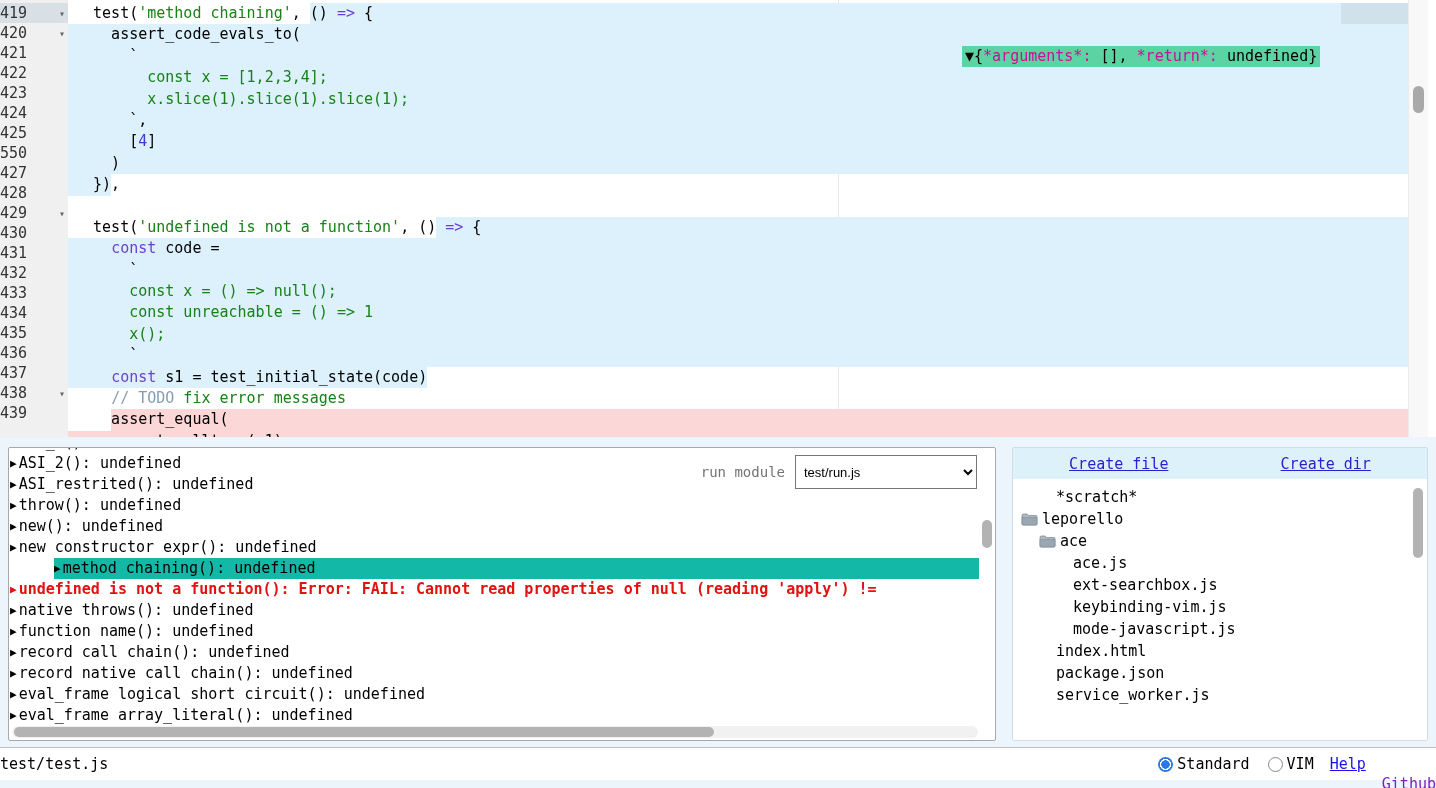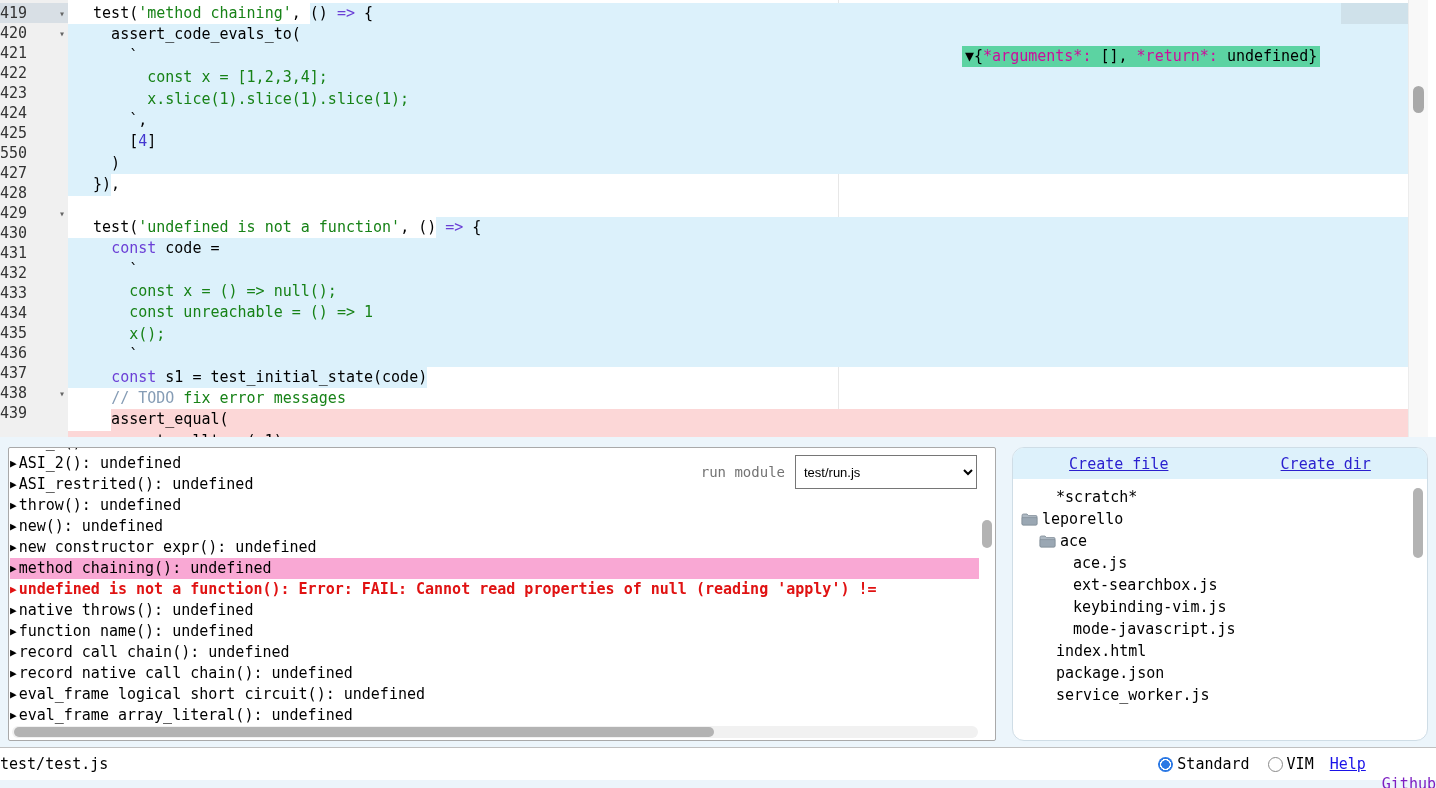--- a/index.html
+++ b/index.html
@@ -41,30 +41,30 @@
   
   .panel-left { position:absolute; left:8px; top:447px; width:988px; height:294px; background:#fff;
                 border:1px solid #a9a9a9; border-radius:2px; overflow:hidden; }
   .runbar { position:absolute; top:7px; right:18px; z-index:3; display:flex; align-items:center; background:#fff; }
   .runbar label { font-size:14px; color:#737373; margin-right:10px; }
   .runbar select { width:182px; height:34px; font-family:"Liberation Sans", sans-serif; font-size:13px;
                    border:1px solid #767676; border-radius:0; background:#fff; padding:0 4px; }
   .outlist { position:absolute; left:1px; top:0; right:16px; bottom:16px; overflow:hidden; }
   .out-row { height:21px; line-height:21px; font-size:15px; white-space:nowrap; color:#000; }
   .out-row.partial { margin-top:-16px; }
-  .out-row.selected { background:#f9a8d4; }
+  .out-row.selected { background:#14b8a6;margin-left:44px; }
   .out-row.error { color:#e01212;font-weight:bold; }
   .out-row .tri { font-size:11px; display:inline-block; transform:translateY(-1px); margin-right:2px; }
   .vthumb { position:absolute; width:10px; background:#b3b3b3; border-radius:5px; z-index:4; }
   .panel-left .vthumb { right:3px; top:72px; height:28px; }
   .hscroll { position:absolute; left:3px; right:17px; bottom:2px; height:12px; background:#f1f1f1; border-radius:6px; }
   .hscroll .thumb { position:absolute; left:2px; top:1px; width:700px; height:10px; background:#b3b3b3; border-radius:5px; }
 
   .panel-right { position:absolute; left:1012px; top:447px; width:416px; height:294px; background:#fff;
-                 border:1px solid #cfdde6; border-radius:12px; overflow:hidden; }
+                 border:1px solid #cfdde6; border-radius:2px; overflow:hidden; }
   .pr-header { position:absolute; left:0; top:0; right:0; height:31px; background:#ddf1fb;
                display:flex; align-items:center; justify-content:space-around; }
   .pr-header a { font-size:15px; color:#2a20cf; text-decoration:underline; }
   .tree { position:absolute; left:0; top:31px; right:14px; bottom:0; overflow:hidden; padding-top:7px; }
   .tree-item { height:22px; line-height:22px; font-size:15px; color:#000; display:flex; align-items:center; white-space:pre; }
   .tree-item .ficon { display:inline-flex; margin-right:4px; }
   .panel-right .vthumb { right:4px; top:40px; height:70px; }
 
   
   .statusbar { position:absolute; left:0; top:747px; width:1436px; height:33px; background:#fff;

